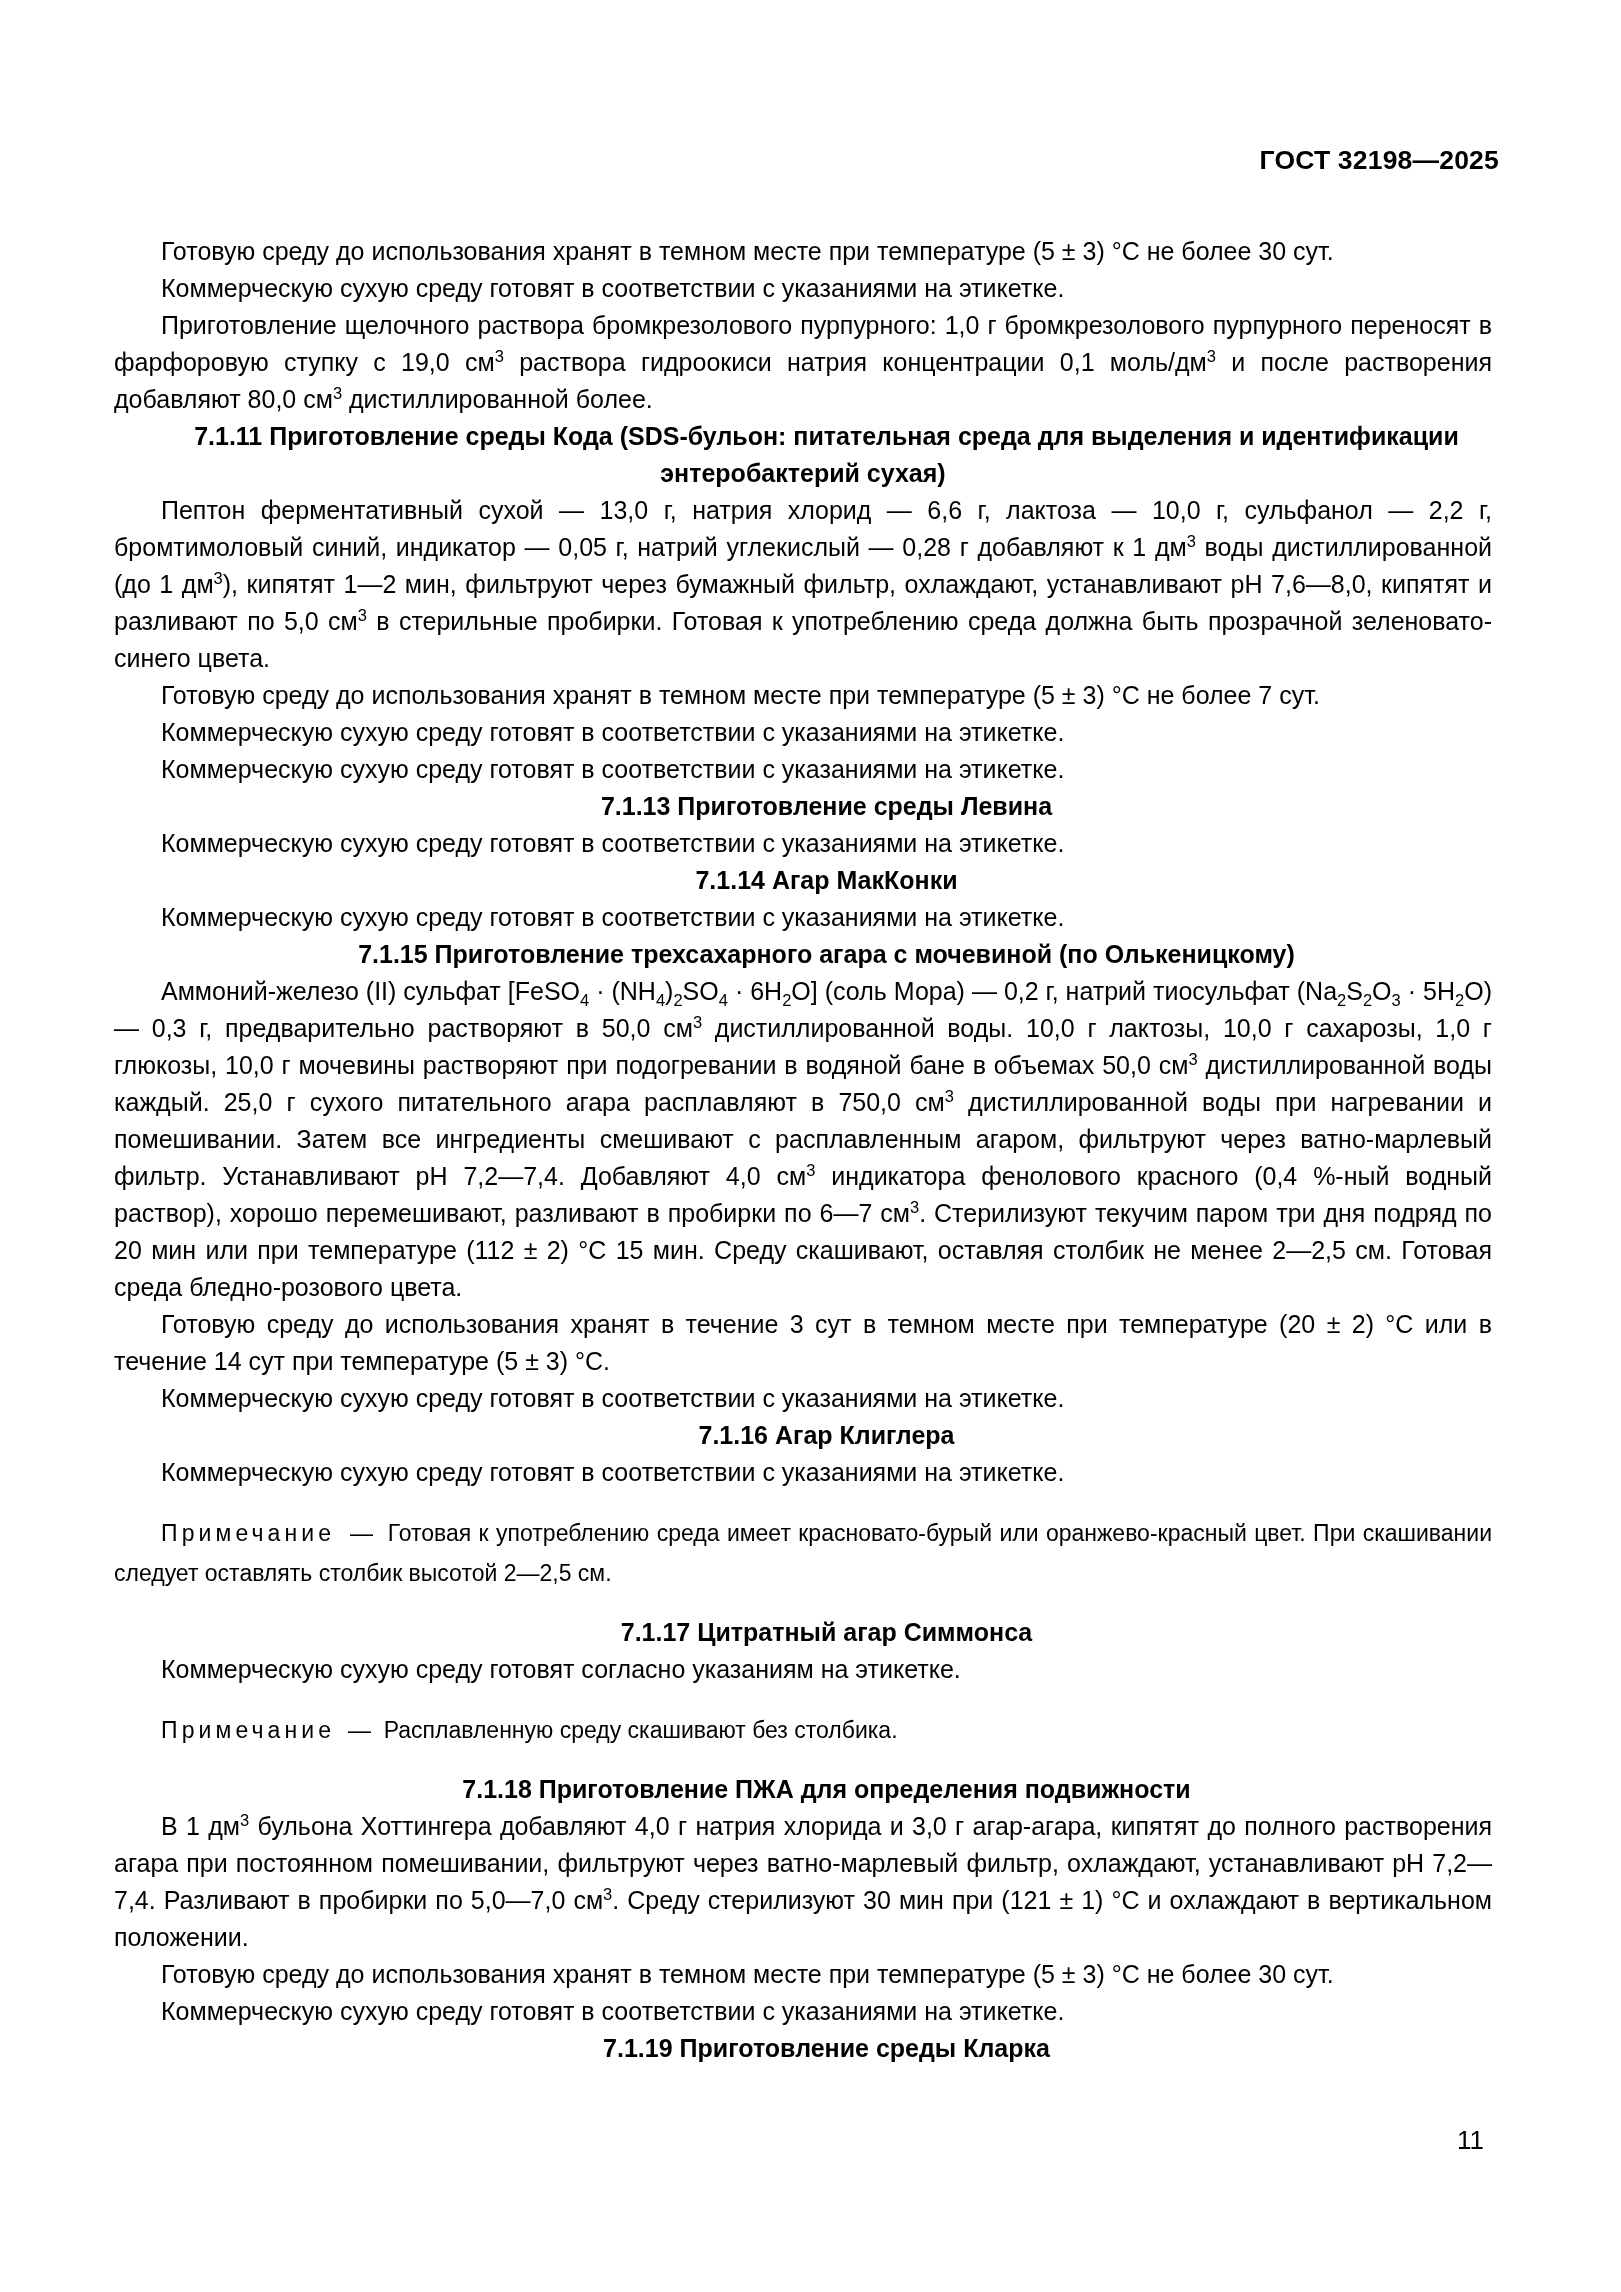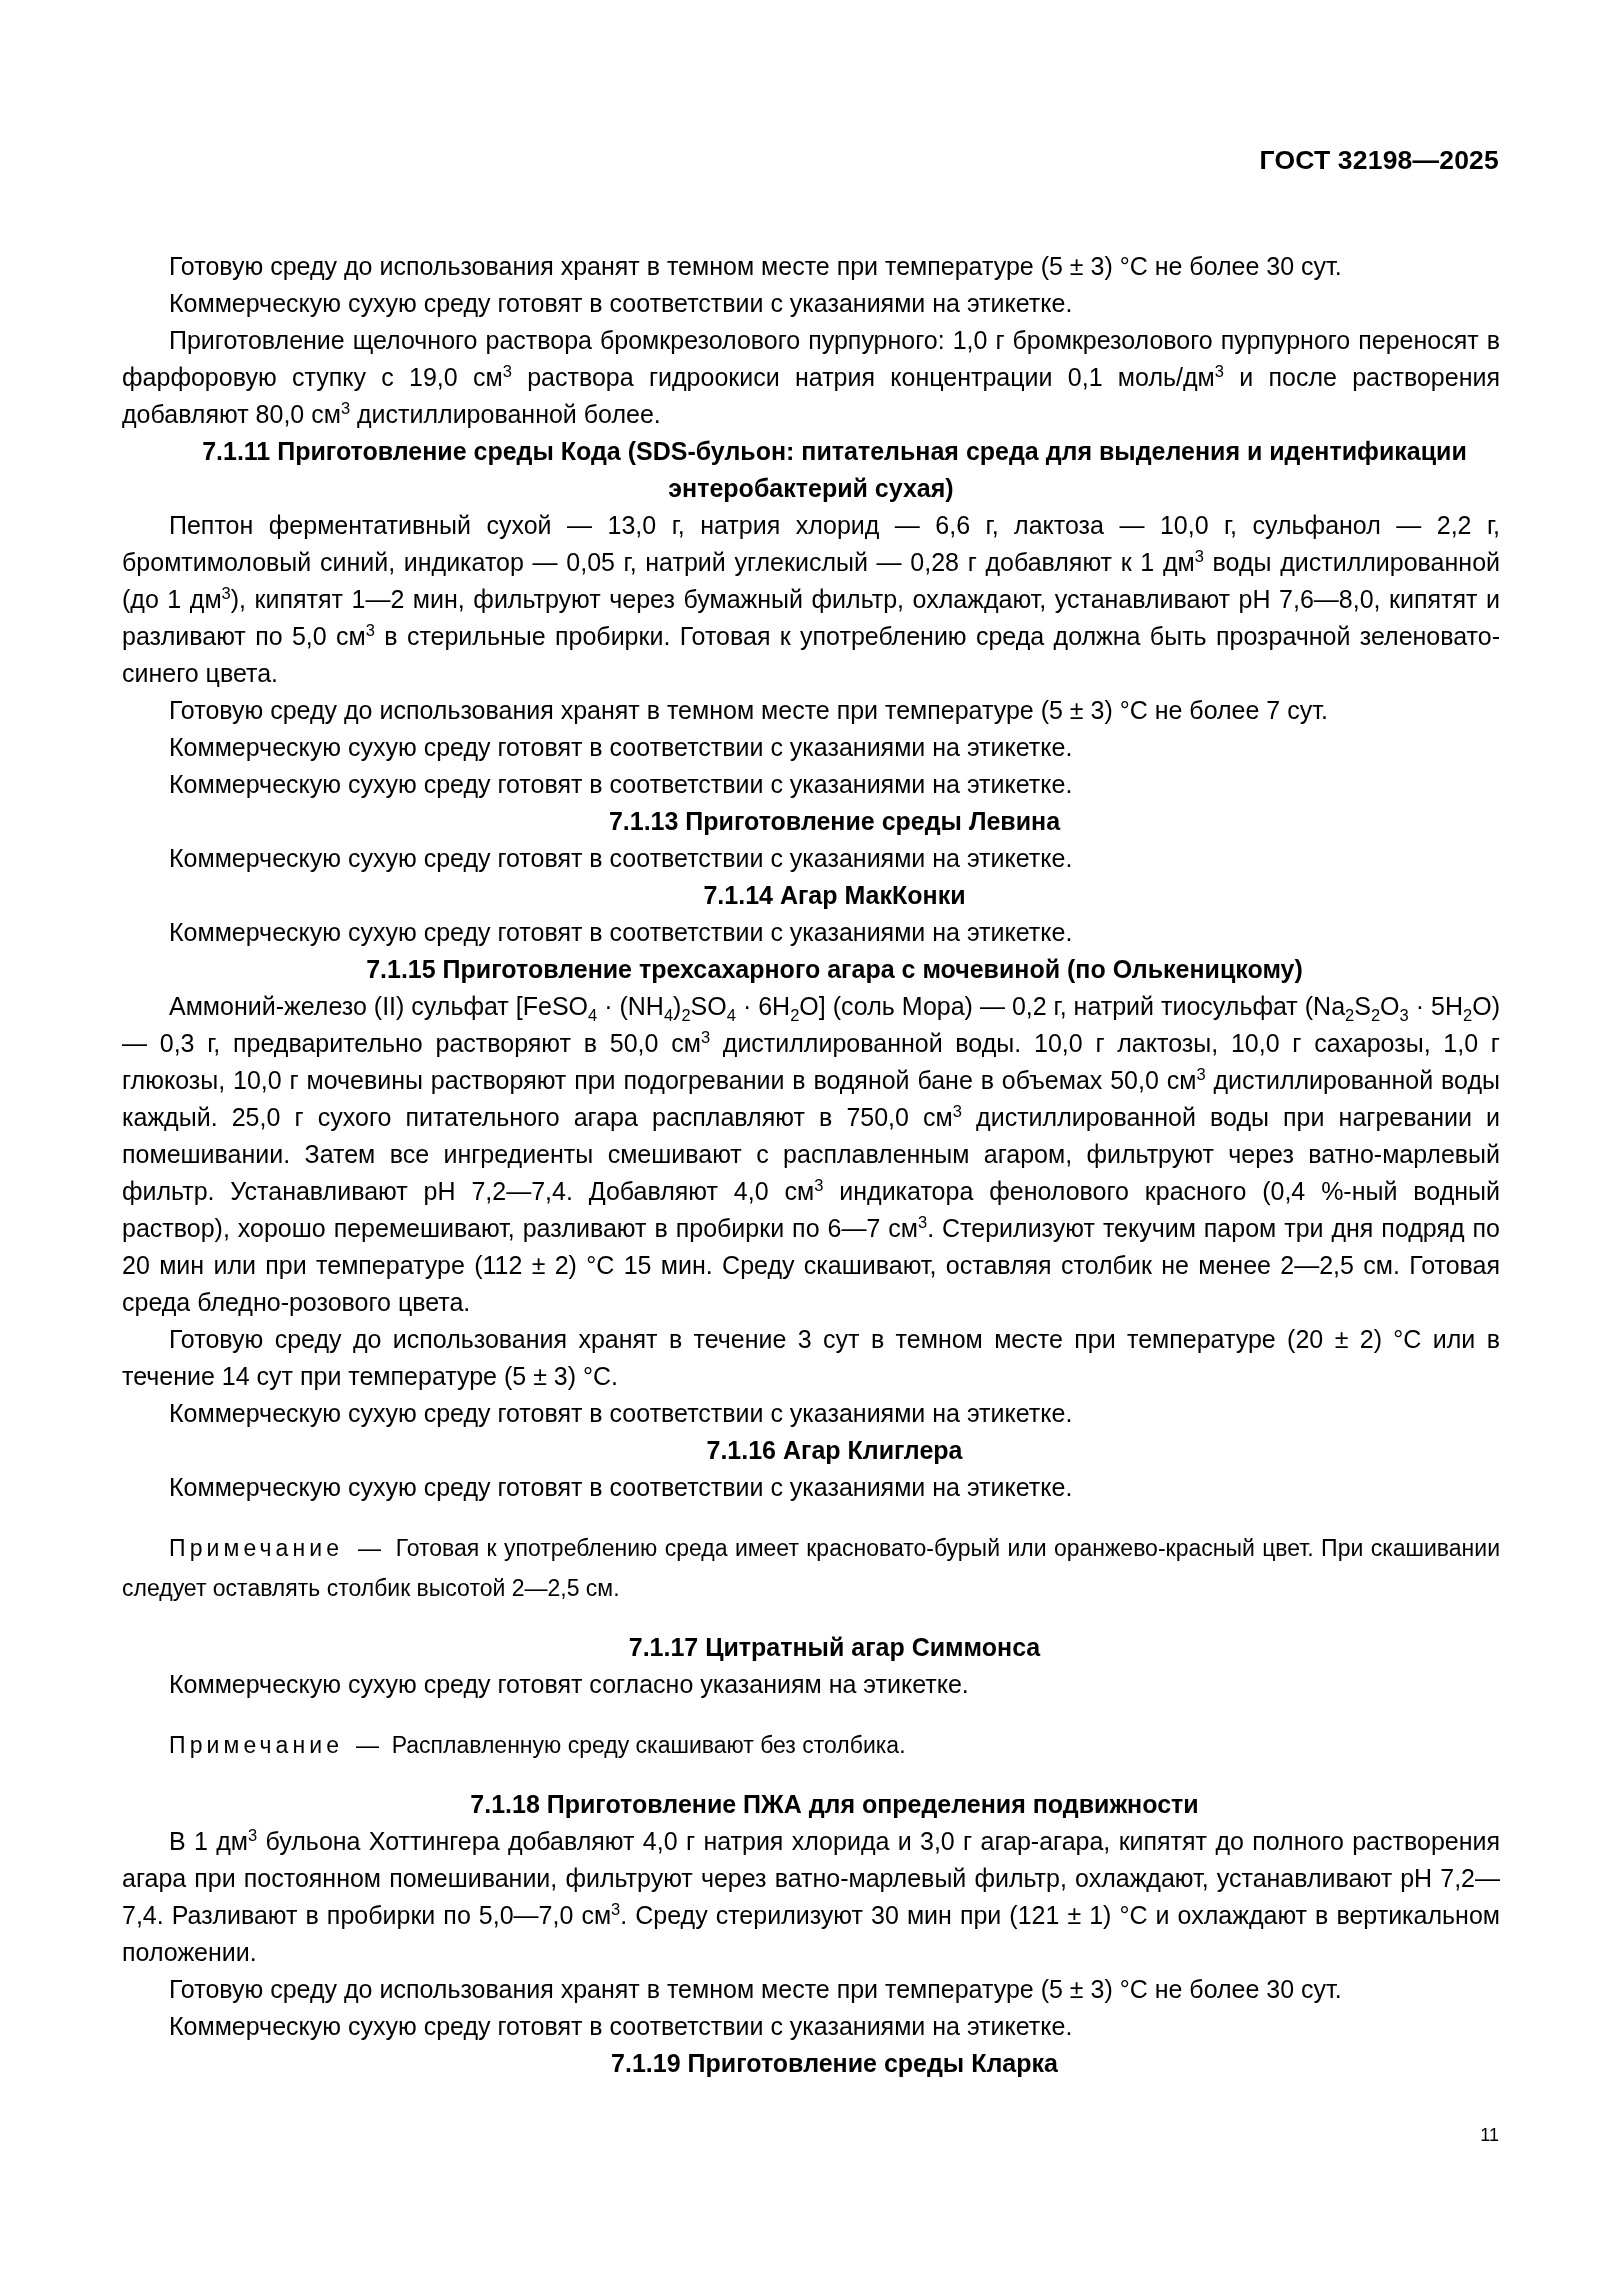--- a/index.html
+++ b/index.html
@@ -22,23 +22,22 @@
     top: 145px;
     right: 122px;
     font-size: 26.5px;
     font-weight: bold;
     letter-spacing: 0.2px;
     white-space: nowrap;
   }
   .content {
     position: absolute;
     top: 233px;
-    left: 122px;
+    left: 114px;
     width: 1378px;
-    margin-top: 15px;
   }
   p {
     margin: 0;
     font-size: 25px;
     line-height: 37px;
     text-align: justify;
     text-justify: inter-word;
     -webkit-hyphens: none;
     hyphens: none;
   }
@@ -65,23 +64,23 @@
     vertical-align: super;
     line-height: 0;
   }
   sub {
     font-size: 0.66em;
     vertical-align: sub;
     line-height: 0;
   }
   .pageno {
     position: absolute;
-    right: 122px;
+    right: 137px;
     top: 2125px;
-    font-size: 18px;
+    font-size: 26px;
   }
 </style>
 </head>
 <body>
 
 <div class="page">
 
   <div class="header">ГОСТ 32198—2025</div>
 
   <div class="content">

